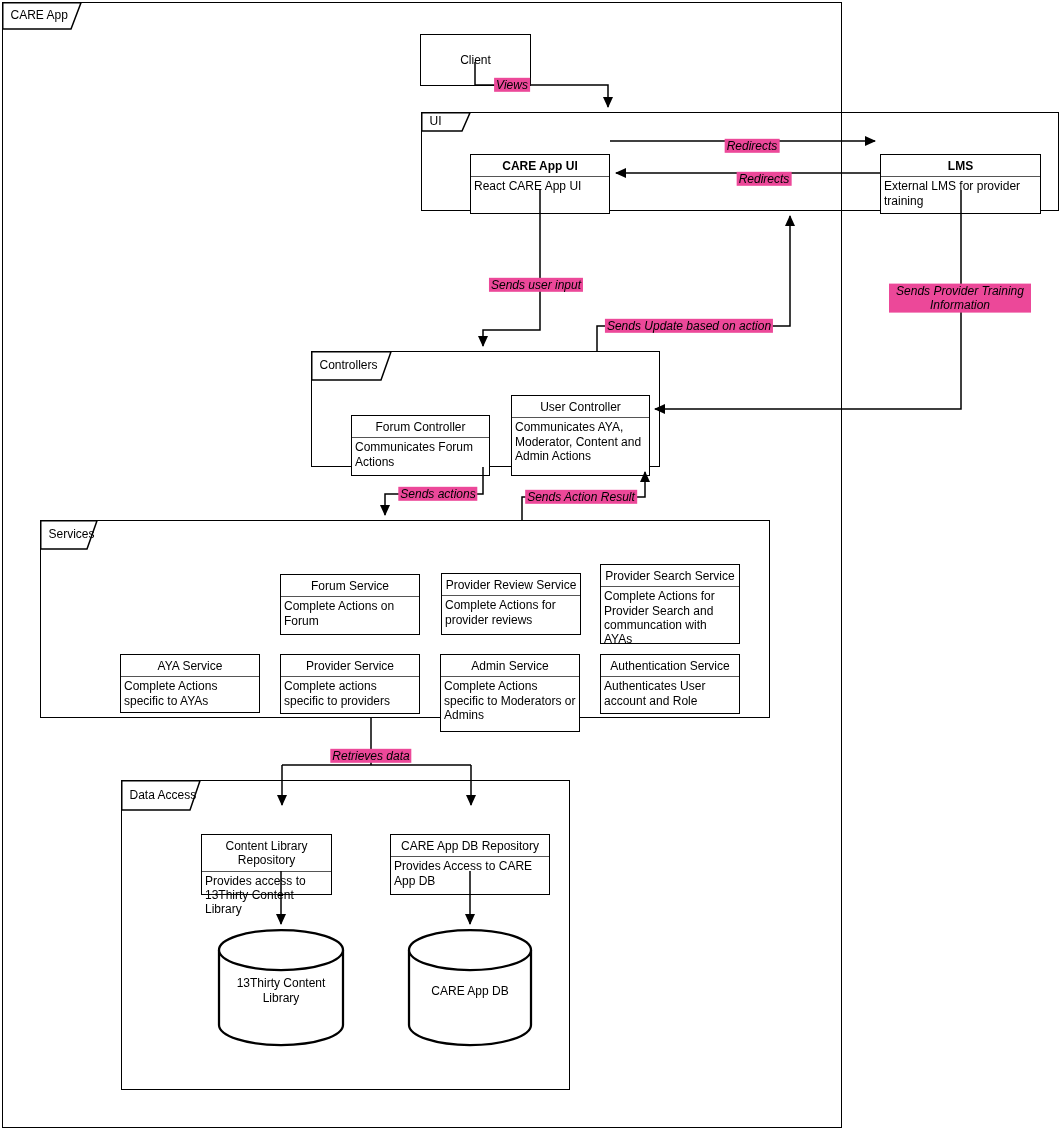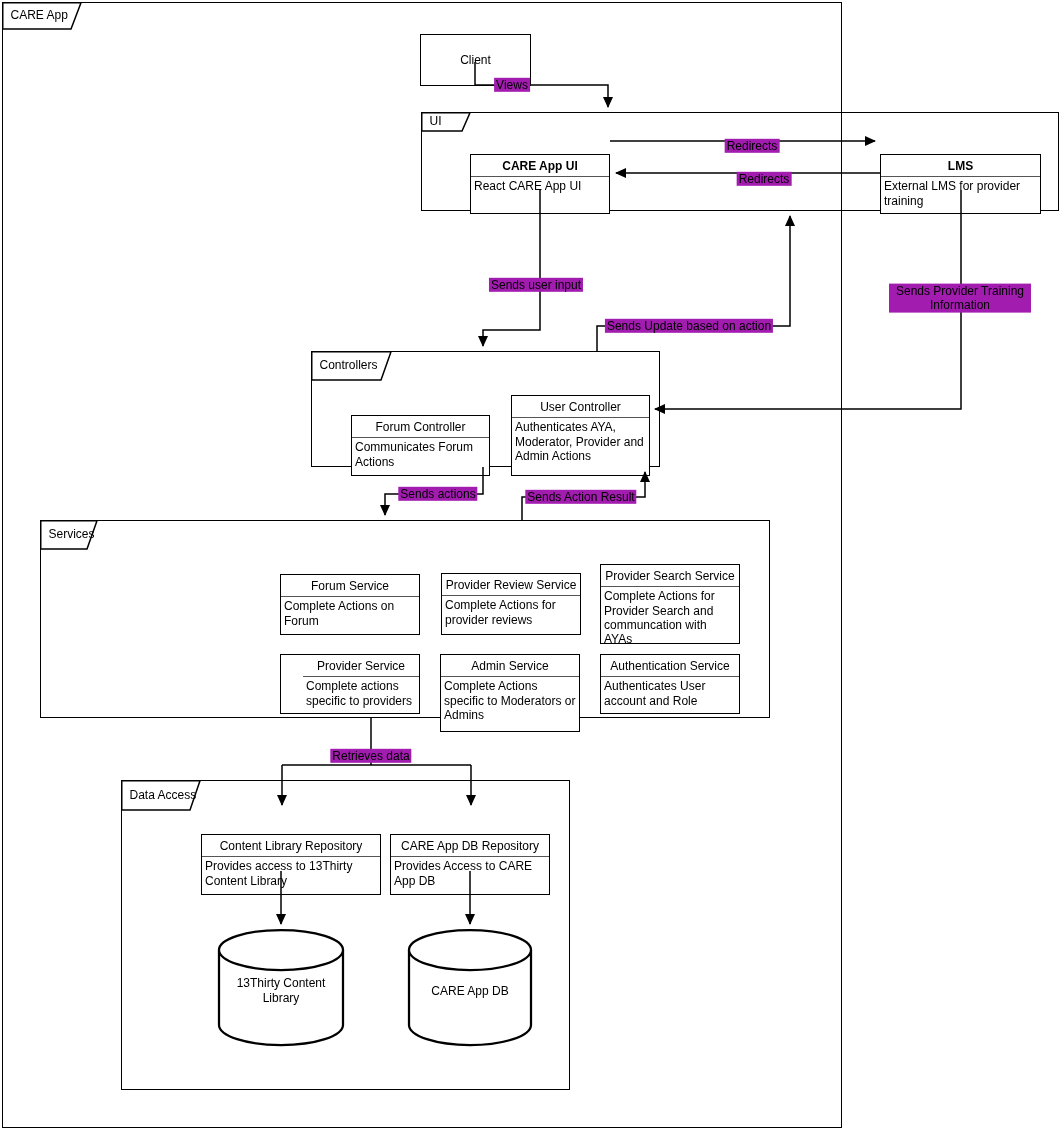--- a/index.html
+++ b/index.html
@@ -27,22 +27,22 @@
   .node-title{
     text-align:center;padding:4px 2px 3px 2px;
     border-bottom:1px solid #555;white-space:pre-wrap;line-height:1.2;
   }
   .node-title.bold{font-weight:bold;}
   .node-body{padding:2px 3px;line-height:1.18;white-space:pre-wrap;}
   .node.single{display:flex;align-items:center;justify-content:center;}
   
   .overlay{position:absolute;top:0;left:0;z-index:4;pointer-events:none;}
   .edge-label{
-    position:absolute;z-index:5;background:#a21caf;padding:0 2px;
-    white-space:nowrap;transform:translate(-50%,-50%);line-height:1.2;
+    position:absolute;z-index:5;background:#ec4899;padding:0 2px;
+    white-space:nowrap;transform:translate(-50%,-50%);line-height:1.2;font-style:italic;
   }
   .edge-label.multiline{white-space:normal;text-align:center;width:138px;}
   
   .db-label{
     position:absolute;z-index:5;text-align:center;
     transform:translate(-50%,-50%);line-height:1.25;
   }
 </style>
 </head>
 <body>
@@ -108,56 +108,60 @@
     <div class="node-body">External LMS for provider training</div>
   </div>
 
   <div class="node" style="left:351px;top:391px;width:139px;height:61px;">
     <div class="node-title">Forum Controller</div>
     <div class="node-body">Communicates Forum Actions</div>
   </div>
 
   <div class="node" style="left:511px;top:371px;width:139px;height:81px;">
     <div class="node-title">User Controller</div>
-    <div class="node-body">Authenticates AYA, Moderator, Provider and Admin Actions</div>
+    <div class="node-body">Communicates AYA, Moderator, Content and Admin Actions</div>
   </div>
 
 
   <div class="node" style="left:280px;top:550px;width:140px;height:61px;">
     <div class="node-title">Forum Service</div>
     <div class="node-body">Complete Actions on Forum</div>
   </div>
 
   <div class="node" style="left:441px;top:549px;width:140px;height:62px;">
     <div class="node-title">Provider Review Service</div>
     <div class="node-body">Complete Actions for provider reviews</div>
   </div>
 
   <div class="node" style="left:600px;top:540px;width:140px;height:80px;">
     <div class="node-title">Provider Search Service</div>
     <div class="node-body">Complete Actions for Provider Search and communcation with AYAs</div>
   </div>
 
-
-  <div class="node" style="left:280px;top:630px;width:140px;height:60px;padding-left:22px;">
+  <div class="node" style="left:120px;top:630px;width:140px;height:59px;">
+    <div class="node-title">AYA Service</div>
+    <div class="node-body">Complete Actions specific to AYAs</div>
+  </div>
+
+  <div class="node" style="left:280px;top:630px;width:140px;height:60px;">
     <div class="node-title">Provider Service</div>
     <div class="node-body">Complete actions specific to providers</div>
   </div>
 
   <div class="node" style="left:440px;top:630px;width:140px;height:78px;">
     <div class="node-title">Admin Service</div>
     <div class="node-body">Complete Actions specific to Moderators or Admins</div>
   </div>
 
   <div class="node" style="left:600px;top:630px;width:140px;height:60px;">
     <div class="node-title">Authentication Service</div>
     <div class="node-body">Authenticates User account and Role</div>
   </div>
 
-  <div class="node" style="left:201px;top:810px;width:180px;height:61px;">
+  <div class="node" style="left:201px;top:810px;width:131px;height:61px;">
     <div class="node-title">Content Library Repository</div>
     <div class="node-body">Provides access to 13Thirty Content Library</div>
   </div>
 
   <div class="node" style="left:390px;top:810px;width:160px;height:61px;">
     <div class="node-title">CARE App DB Repository</div>
     <div class="node-body">Provides Access to CARE App DB</div>
   </div>
 
   <svg class="overlay" width="1061" height="1131" viewBox="0 0 1061 1131">

